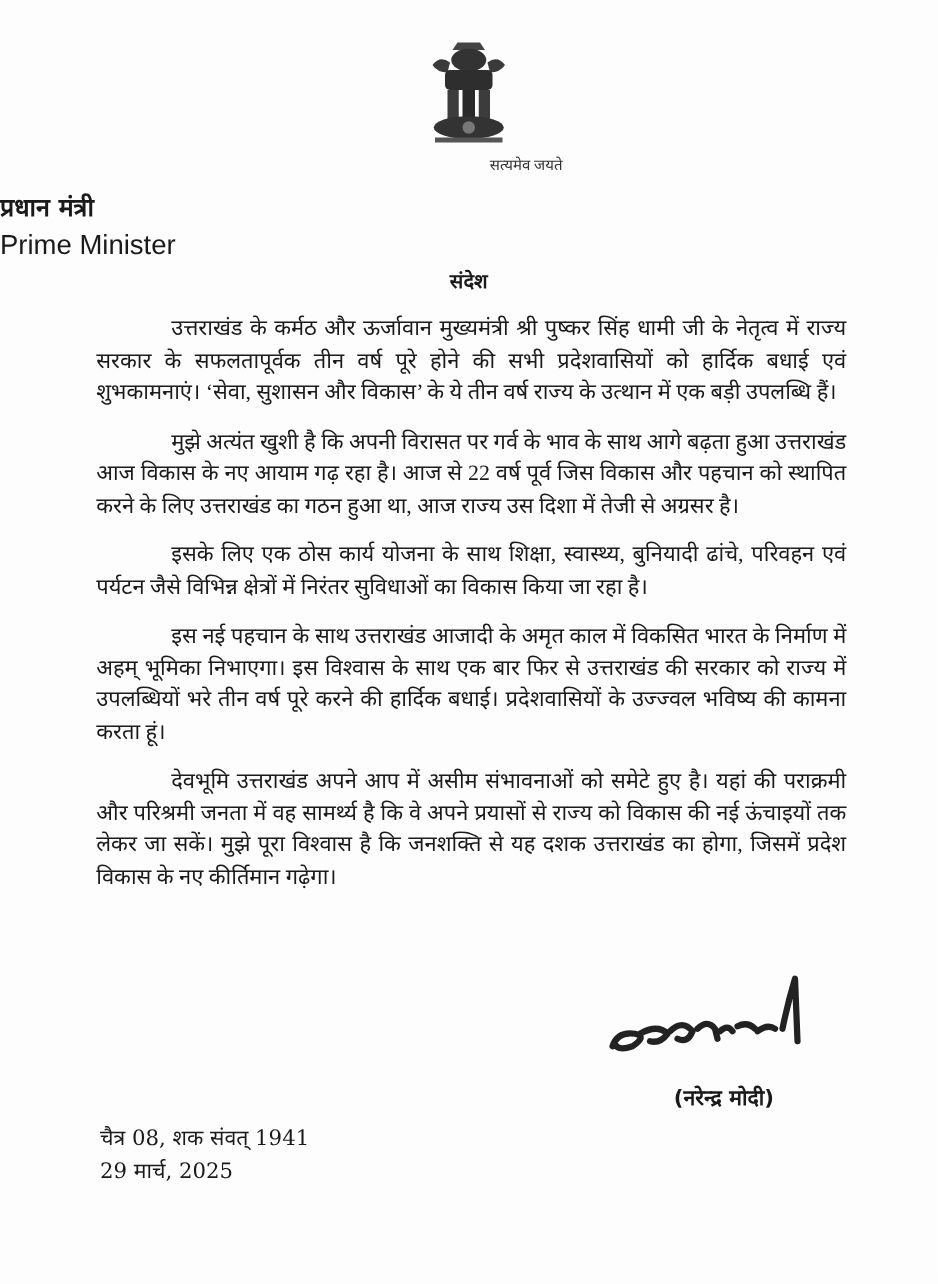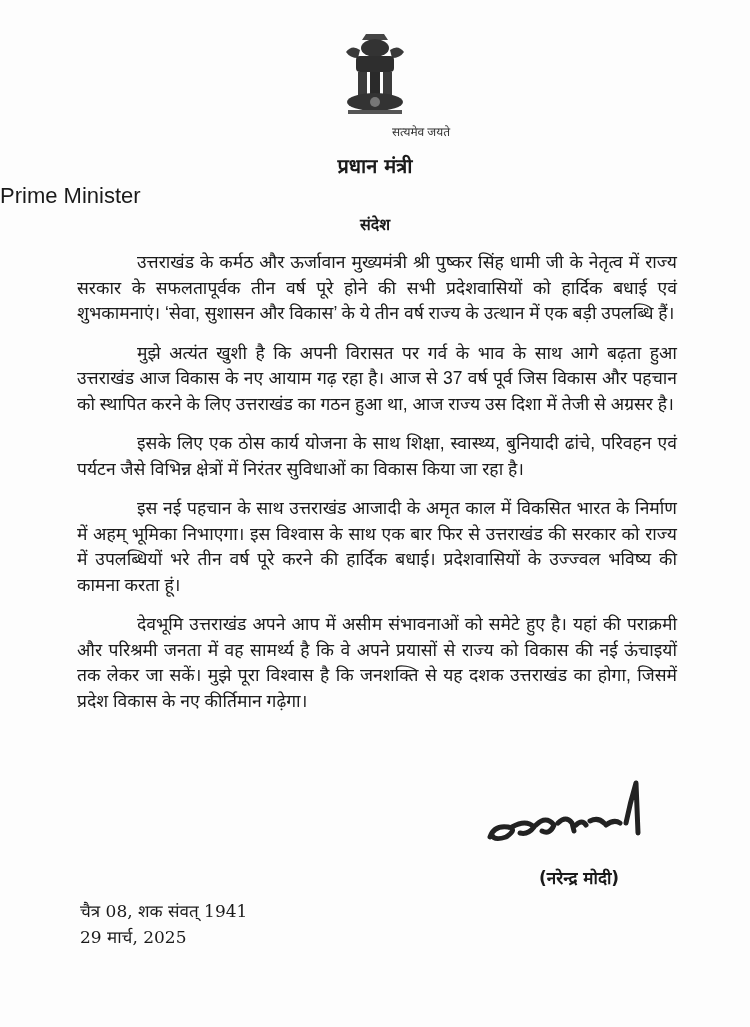--- a/index.html
+++ b/index.html
@@ -2,29 +2,29 @@
 <html><head>
 <meta charset="utf-8">
 <style>
   html, body { margin: 0; padding: 0; background: #ffffff; }
   body { width: 750px; height: 1027px; position: relative; overflow: hidden;
          font-family: "Liberation Serif", "DejaVu Serif", serif; color: #1a1a1a; }
   .page { position: absolute; left: 0; top: 0; width: 750px; height: 1027px; background: #fdfdfd; }
   .emblem { position: absolute; left: 338px; top: 30px; width: 74px; height: 90px; }
   .motto { position: absolute; left: 300px; top: 123px; width: 150px; text-align: right;
            font-size: 12px; color: #333; }
-  .title-hi { position: absolute; left: 0; top: 152px; width: 750px; text-align: center;
+  .title-hi { position: absolute; left: 0; top: 152px; width: 750px; text-align: left;
               font-family: "DejaVu Sans", sans-serif; font-size: 20px; font-weight: 600; }
   .title-en { position: absolute; left: 0; top: 183px; width: 750px; text-align: left;
               font-family: "Liberation Sans", sans-serif; font-size: 22px; }
   .title-msg { position: absolute; left: 0; top: 213px; width: 750px; text-align: center;
                font-family: "DejaVu Sans", sans-serif; font-size: 16px; font-weight: 700; }
   .body { position: absolute; left: 77px; top: 250px; width: 600px; }
   .para { font-size: 17.5px; line-height: 25.5px; text-align: justify; text-indent: 60px;
-          margin: 0 0 14px 0; font-family: Liberation Sans, sans-serif; }
+          margin: 0 0 14px 0; font-family: Liberation Serif, serif; }
   .sig { position: absolute; left: 480px; top: 775px; width: 180px; height: 80px; }
   .signame { position: absolute; left: 520px; top: 866px; font-size: 17px; font-weight: 700;
              font-family: "DejaVu Sans", sans-serif; margin-left: 19px; }
   .place { position: absolute; left: 80px; top: 898px; font-size: 17px; line-height: 26px;
            font-family: "DejaVu Serif", serif; }
 </style>
 </head>
 <body>
 
 <div class="page">
@@ -43,21 +43,21 @@
     <rect x="10" y="80" width="54" height="4" fill="#555"></rect>
   </svg>
   <div class="motto">सत्यमेव जयते</div>
 
   <div class="title-hi">प्रधान मंत्री</div>
   <div class="title-en">Prime Minister</div>
   <div class="title-msg">संदेश</div>
 
   <div class="body">
     <p class="para">उत्तराखंड के कर्मठ और ऊर्जावान मुख्यमंत्री श्री पुष्कर सिंह धामी जी के नेतृत्व में राज्य सरकार के सफलतापूर्वक तीन वर्ष पूरे होने की सभी प्रदेशवासियों को हार्दिक बधाई एवं शुभकामनाएं। ‘सेवा, सुशासन और विकास’ के ये तीन वर्ष राज्य के उत्थान में एक बड़ी उपलब्धि हैं।</p>
-    <p class="para">मुझे अत्यंत खुशी है कि अपनी विरासत पर गर्व के भाव के साथ आगे बढ़ता हुआ उत्तराखंड आज विकास के नए आयाम गढ़ रहा है। आज से 37 वर्ष पूर्व जिस विकास और पहचान को स्थापित करने के लिए उत्तराखंड का गठन हुआ था, आज राज्य उस दिशा में तेजी से अग्रसर है।</p>
+    <p class="para">मुझे अत्यंत खुशी है कि अपनी विरासत पर गर्व के भाव के साथ आगे बढ़ता हुआ उत्तराखंड आज विकास के नए आयाम गढ़ रहा है। आज से 22 वर्ष पूर्व जिस विकास और पहचान को स्थापित करने के लिए उत्तराखंड का गठन हुआ था, आज राज्य उस दिशा में तेजी से अग्रसर है।</p>
     <p class="para">इसके लिए एक ठोस कार्य योजना के साथ शिक्षा, स्वास्थ्य, बुनियादी ढांचे, परिवहन एवं पर्यटन जैसे विभिन्न क्षेत्रों में निरंतर सुविधाओं का विकास किया जा रहा है।</p>
     <p class="para">इस नई पहचान के साथ उत्तराखंड आजादी के अमृत काल में विकसित भारत के निर्माण में अहम् भूमिका निभाएगा। इस विश्वास के साथ एक बार फिर से उत्तराखंड की सरकार को राज्य में उपलब्धियों भरे तीन वर्ष पूरे करने की हार्दिक बधाई। प्रदेशवासियों के उज्ज्वल भविष्य की कामना करता हूं।</p>
     <p class="para">देवभूमि उत्तराखंड अपने आप में असीम संभावनाओं को समेटे हुए है। यहां की पराक्रमी और परिश्रमी जनता में वह सामर्थ्य है कि वे अपने प्रयासों से राज्य को विकास की नई ऊंचाइयों तक लेकर जा सकें। मुझे पूरा विश्वास है कि जनशक्ति से यह दशक उत्तराखंड का होगा, जिसमें प्रदेश विकास के नए कीर्तिमान गढ़ेगा।</p>
   </div>
 
   <svg class="sig" viewBox="0 0 180 80">
     <path d="M10 62 q4 -12 18 -10 q10 2 -2 10 q-12 4 -14 -2 M32 52 q14 -8 22 0 q-6 8 -14 6 M56 50 q10 -10 18 0 q-4 10 -12 6 M78 48 q8 -8 14 0 l2 8 M96 50 q6 -6 10 0 M110 46 q8 -4 14 2 M126 50 q8 -6 14 -2 M146 48 q4 -20 10 -40 l2 50" fill="none" stroke="#222" stroke-width="5" stroke-linecap="round" stroke-linejoin="round"></path>
   </svg>
   <div class="signame">(नरेन्द्र मोदी)</div>
 

